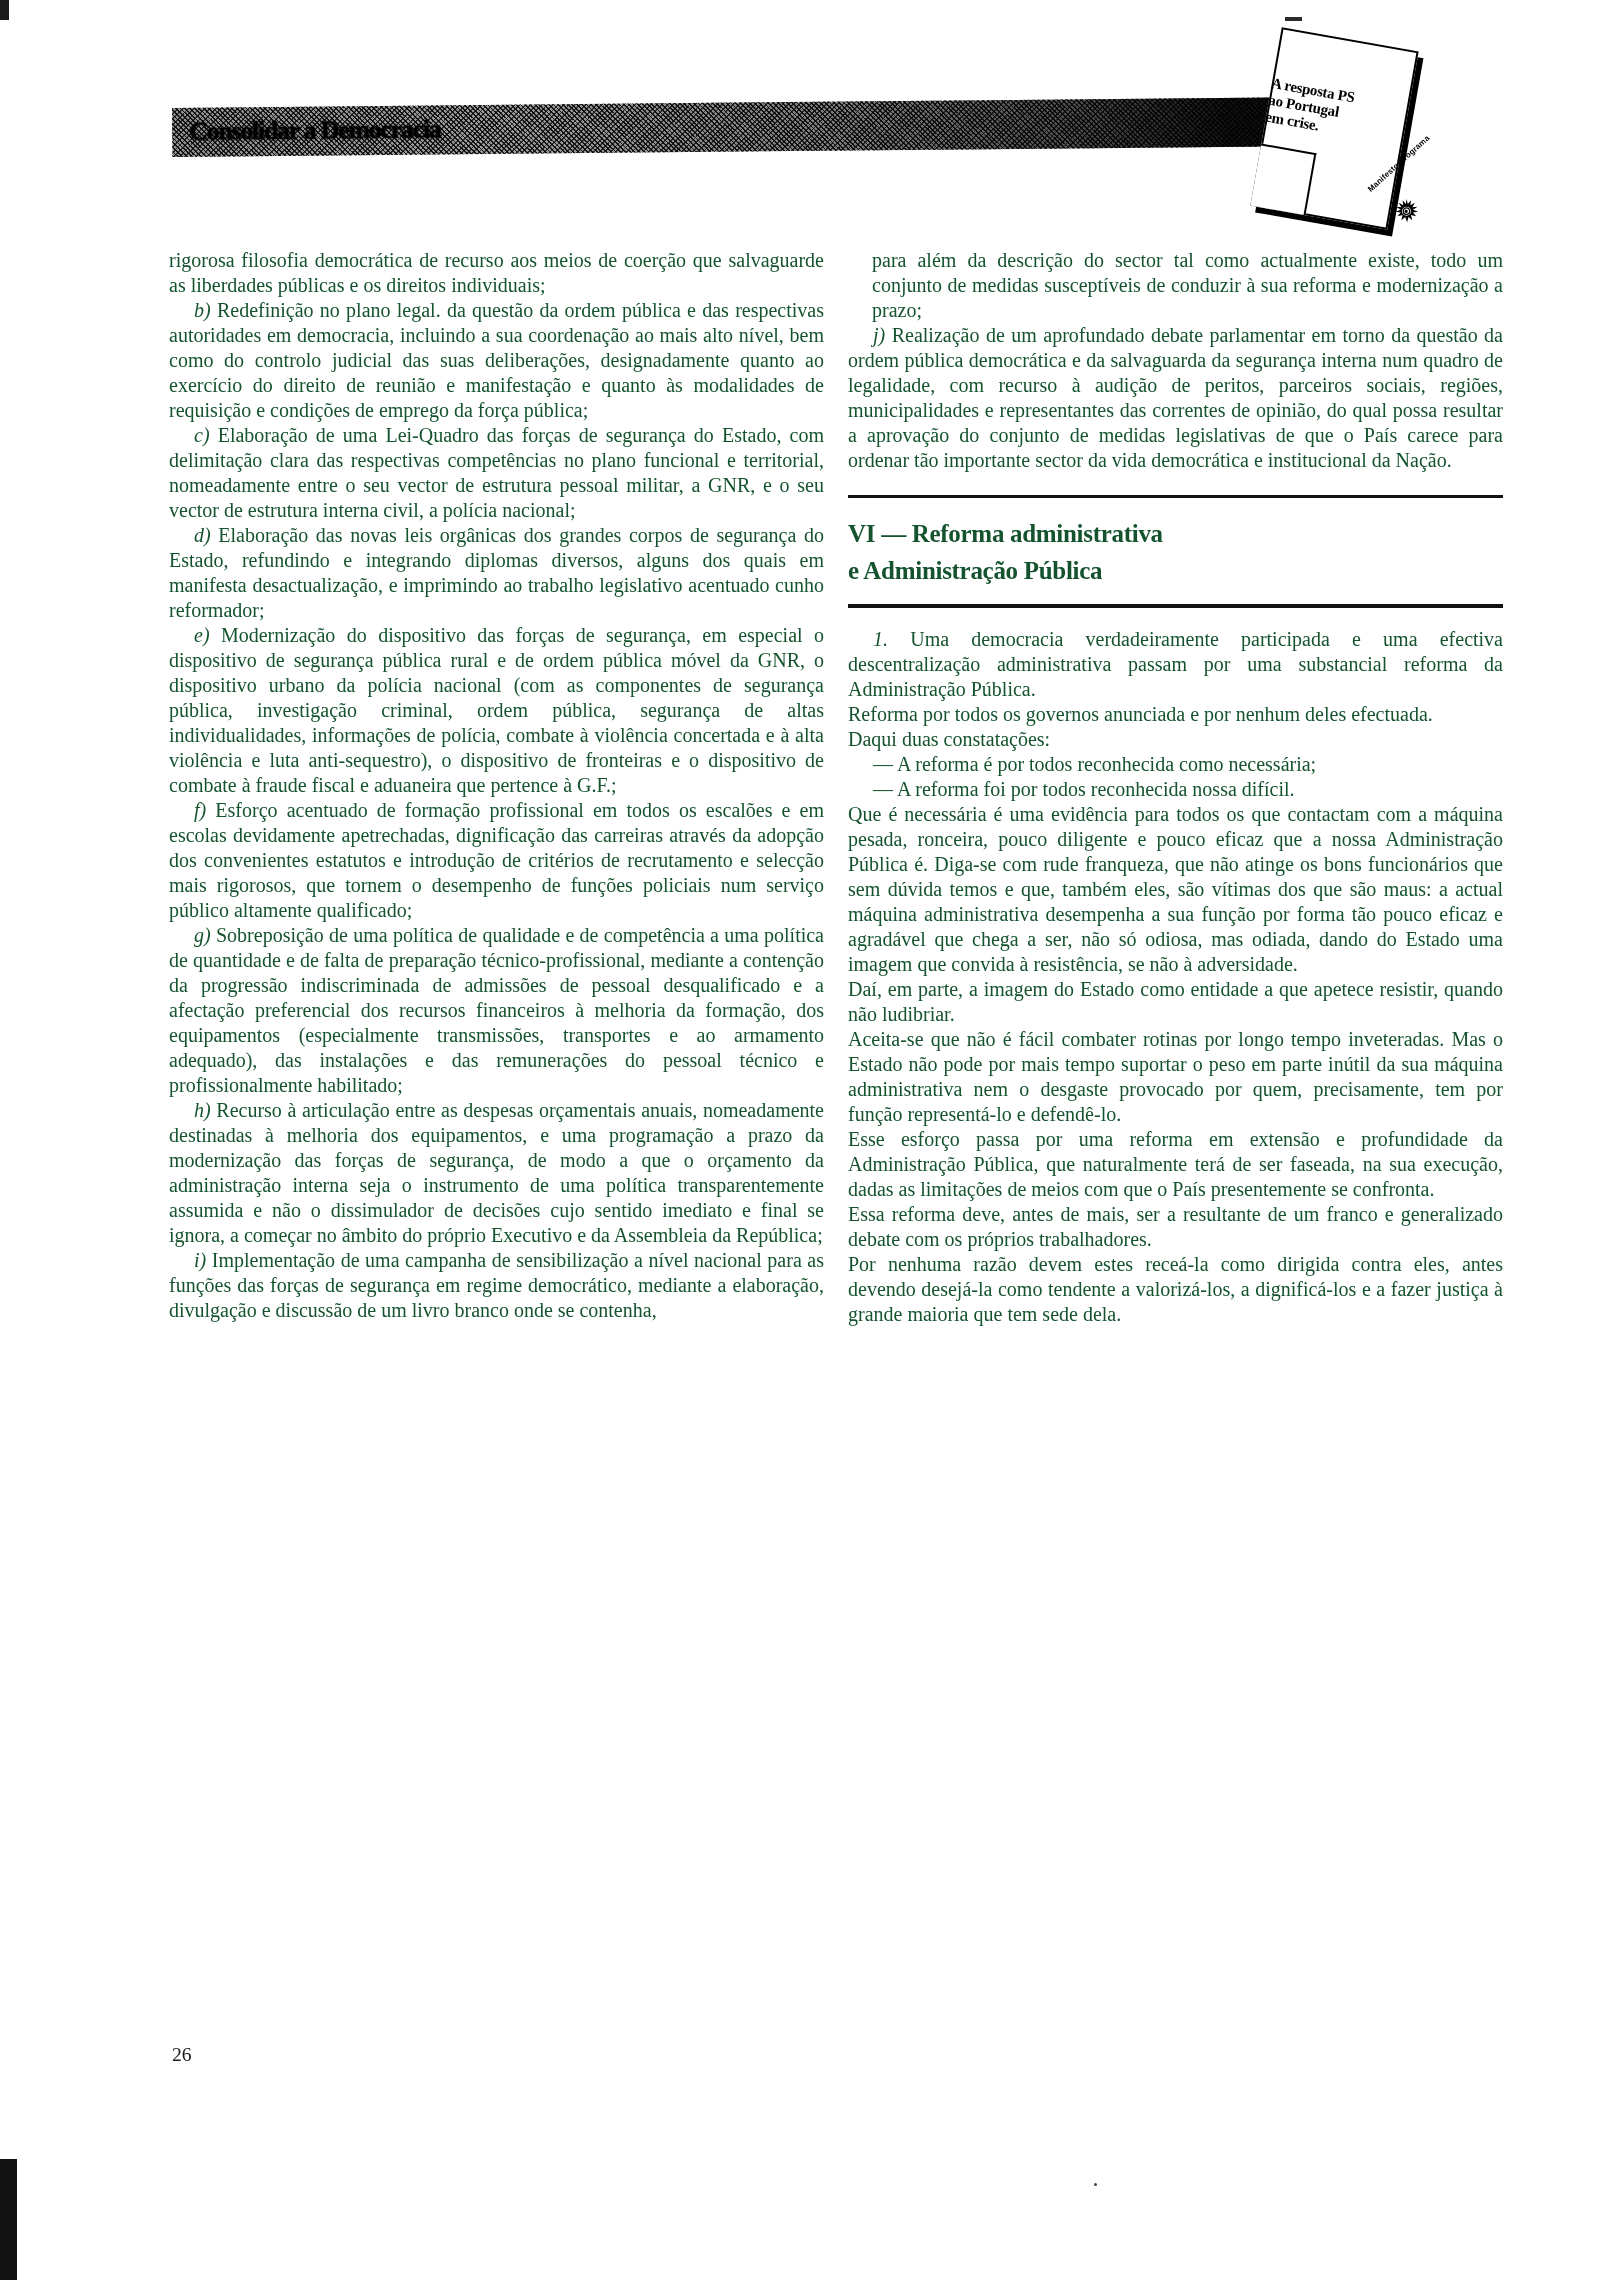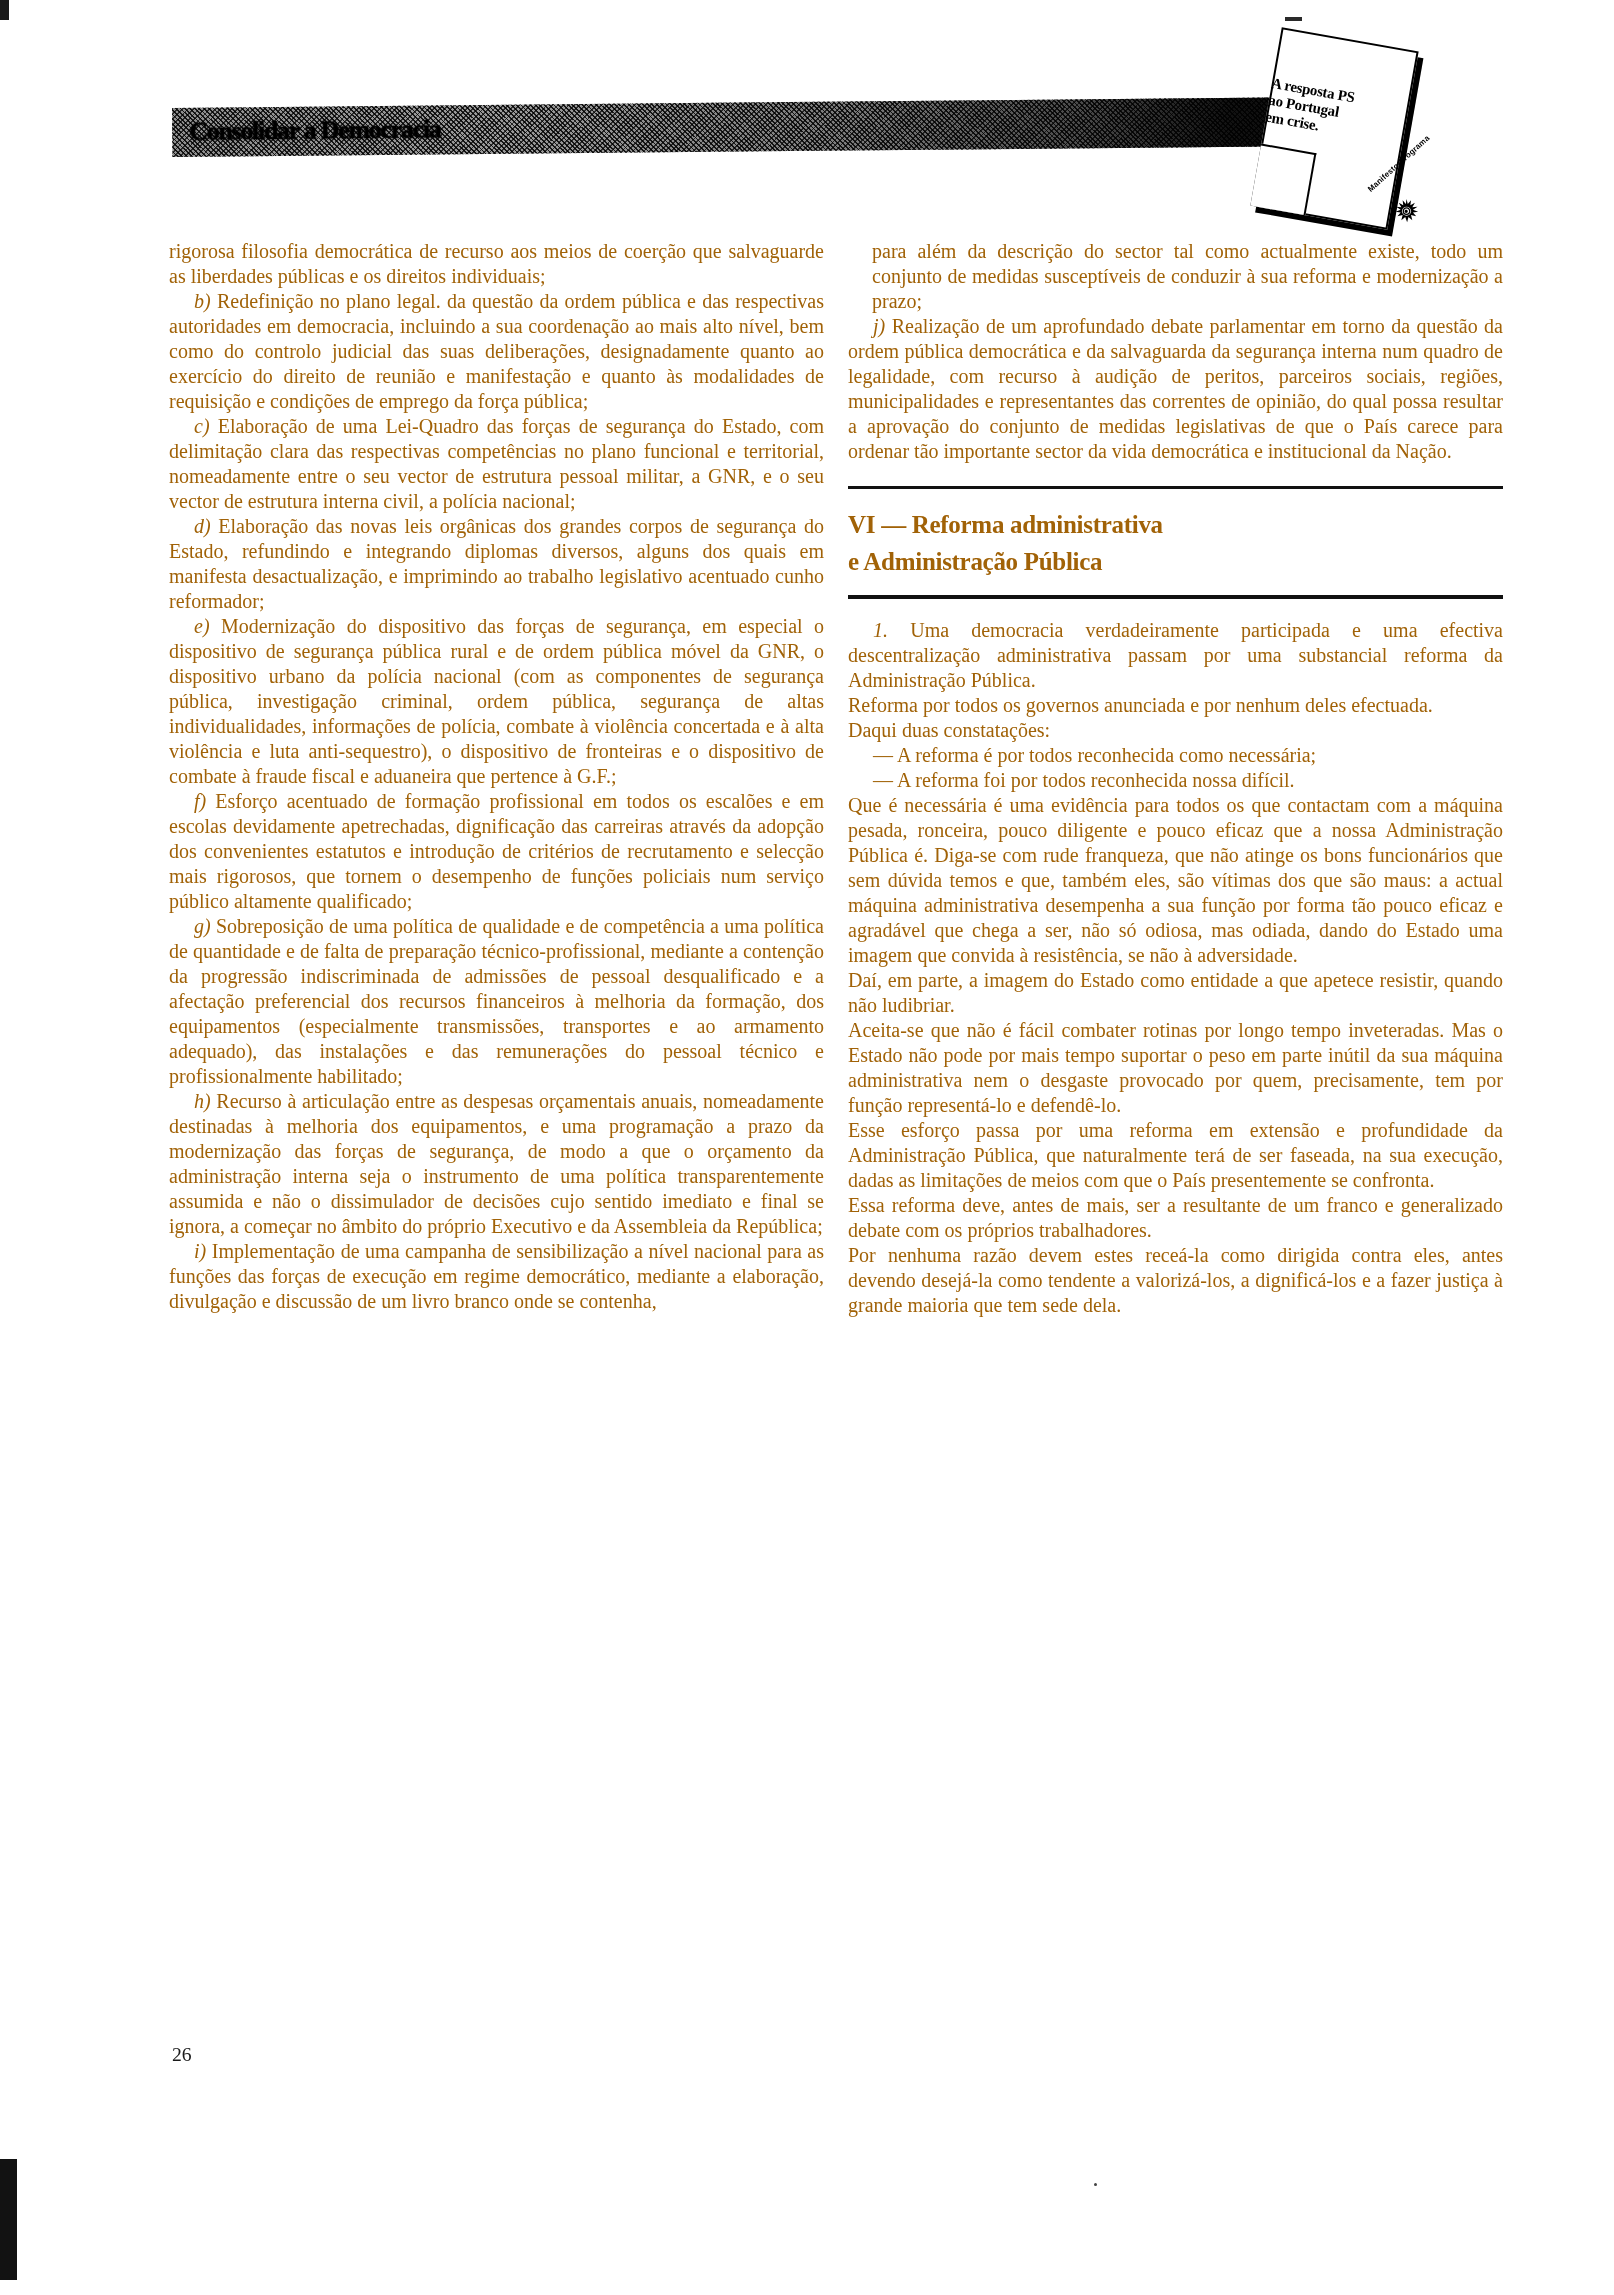--- a/index.html
+++ b/index.html
@@ -138,26 +138,26 @@
     position: absolute;
     left: 138px;
     top: 157px;
     width: 31px;
     height: 31px;
   }
 
   
   .col {
     position: absolute;
-    top: 239px;
+    top: 248px;
     width: 655px;
     font-size: 20px;
     line-height: 25px;
     text-align: justify;
-    color: #a16207;
+    color: #14532d;
   }
   .col-left  { left: 169px; }
   .col-right { left: 848px; }
 
   .col p {
     margin: 0;
     text-indent: 25px;
     hyphens: manual;
   }
   .col p.noindent { text-indent: 0; }
@@ -234,21 +234,21 @@
   <div class="col col-left">
     <div id="left-body">
         <p class="noindent" style="text-indent: 0px;"><span>rigorosa filosofia democrática de recurso aos meios de coerção que salvaguarde as liberdades públicas e os direitos individuais;</span></p>
         <p><span class="lbl">b)</span><span> Redefinição no plano legal. da questão da ordem pública e das respectivas autoridades em democracia, incluindo a sua coordenação ao mais alto nível, bem como do controlo judicial das suas deliberações, designadamente quanto ao exercício do direito de reunião e manifestação e quanto às modalidades de requisição e condições de emprego da força pública;</span></p>
         <p><span class="lbl">c)</span><span> Elaboração de uma Lei-Quadro das forças de segurança do Estado, com delimitação clara das respectivas competências no plano funcional e territorial, nomeadamente entre o seu vector de estrutura pessoal militar, a GNR, e o seu vector  de estrutura interna civil, a polícia nacional;</span></p>
         <p><span class="lbl">d)</span><span> Elaboração das novas leis orgânicas dos grandes corpos de segurança do Estado, refundindo e integrando diplomas diversos, alguns dos quais em manifesta desactualização, e imprimindo ao trabalho legislativo acentuado cunho reformador;</span></p>
         <p><span class="lbl">e)</span><span> Modernização do dispositivo das forças de segurança, em especial o dispositivo de segurança pública rural e de ordem pública móvel da GNR, o dispositivo urbano da polícia nacional (com as componentes de segurança pública, investigação criminal, ordem pública, segurança de altas individualidades, informações de polícia, combate à violência concertada e à alta violência e luta anti-sequestro), o dispositivo de fronteiras e o dispositivo de combate à fraude fiscal e aduaneira que pertence à G.F.;</span></p>
         <p><span class="lbl">f)</span><span> Esforço acentuado de formação profissional em todos os escalões e em escolas devidamente apetrechadas, dignificação das carreiras através da adopção dos convenientes estatutos e introdução de critérios de recrutamento e selecção mais rigorosos, que tornem o desempenho de funções policiais num serviço público altamente qualificado;</span></p>
         <p><span class="lbl">g)</span><span> Sobreposição de uma política de qualidade e de competência a uma política de quantidade e de falta de preparação técnico-profissional, mediante a contenção da progressão indiscriminada de admissões de pessoal desqualificado e a afectação preferencial dos recursos financeiros à melhoria da formação, dos equipamentos (especialmente transmissões, transportes e ao armamento adequado), das instalações e das remunerações do pessoal técnico e profissionalmente habilitado;</span></p>
         <p><span class="lbl">h)</span><span> Recurso à articulação entre as despesas orçamentais anuais, nomeadamente destinadas à melhoria dos equipamentos, e uma programação a prazo da modernização das forças de segurança, de modo a que o orçamento da administração interna seja o instrumento de uma política transparentemente assumida e não o dissimulador de decisões cujo sentido imediato e final se ignora, a começar no âmbito do próprio Executivo e da Assembleia da República;</span></p>
-        <p><span class="lbl">i)</span><span> Implementação de uma campanha de sensibilização a nível nacional para as funções das forças de execução em regime democrático, mediante a elaboração, divulgação e discussão de um livro branco onde se contenha,</span></p>
+        <p><span class="lbl">i)</span><span> Implementação de uma campanha de sensibilização a nível nacional para as funções das forças de segurança em regime democrático, mediante a elaboração, divulgação e discussão de um livro branco onde se contenha,</span></p>
       </div>
   </div>
 
   <div class="col col-right">
     <div id="right-pre">
         <p class="noindent" style="text-indent: 0px; margin-left: 24px;"><span>para além da descrição do sector tal como actualmente existe, todo um conjunto de medidas susceptíveis de conduzir à sua reforma e modernização a prazo;</span></p>
         <p><span class="lbl">j)</span><span> Realização de um aprofundado debate parlamentar em torno da questão da ordem pública democrática e da salvaguarda da segurança interna num quadro de legalidade, com recurso à audição de peritos, parceiros sociais, regiões, municipalidades e representantes das correntes de opinião, do qual possa resultar a aprovação do conjunto de medidas legislativas de que o País carece para ordenar tão importante sector da vida democrática e institucional da Nação.</span></p>
       </div>
 
     <div class="section-head">

